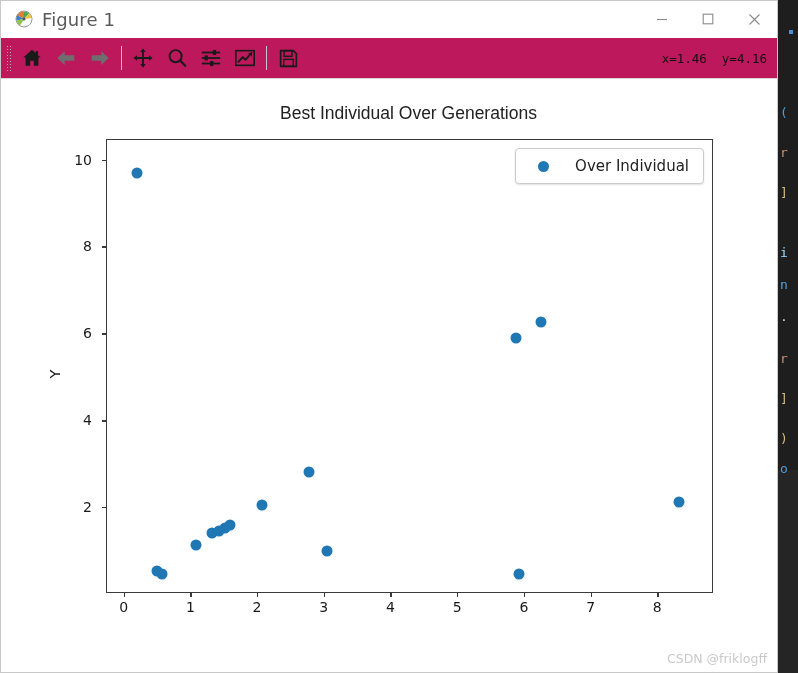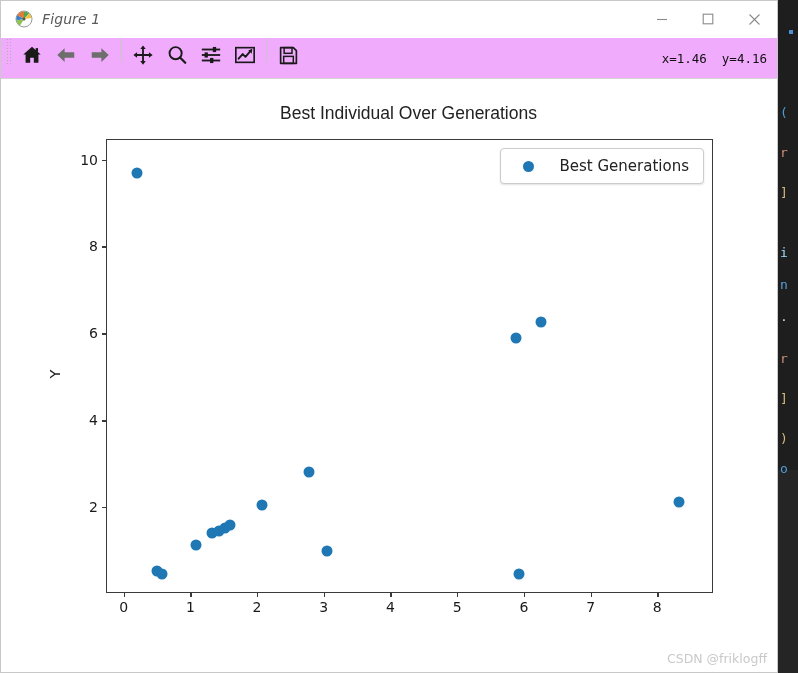--- a/index.html
+++ b/index.html
@@ -80,25 +80,24 @@
   }
   #window-icon {
     width: 18px;
     height: 18px;
     margin-left: 14px;
     margin-right: 9px;
     position: relative;
     flex: none;
   }
   #window-title {
-    font-size: 14px;
+    font-size: 18px;
     color: #5a5a5a;
     font-family: "DejaVu Sans", sans-serif;
     letter-spacing: 0.1px;
-    font-style: italic;
   }
   #window-controls {
     position: absolute;
     right: 0;
     top: 0;
     height: 36px;
     display: flex;
   }
   .win-btn {
     width: 46px;
@@ -106,23 +105,24 @@
     display: flex;
     align-items: center;
     justify-content: center;
     cursor: default;
   }
 
   
   #nav-toolbar {
     height: 40px;
     min-height: 40px;
-    background: #f0abfc;
+    background: #be185d;
     border-bottom: 1px solid #d4d4d4;
     display: flex;
+    align-items: center;
     position: relative;
   }
   #toolbar-grip {
     width: 5px;
     height: 26px;
     margin-left: 5px;
     margin-right: 4px;
     background-image: radial-gradient(#b0b0b0 1px, transparent 1px);
     background-size: 3px 3px;
     flex: none;
@@ -189,21 +189,21 @@
   .tick-y, .tick-x {
     position: absolute;
     background: #3a3a3a;
   }
   .tick-y { left: -5px; width: 5px; height: 1.3px; }
   .tick-x { bottom: -5px; height: 5px; width: 1.3px; }
 
   .ylabel-txt {
     position: absolute;
     right: 100%;
-    margin-right: 9px;
+    margin-right: 15px;
     transform: translateY(-50%);
     font-size: 14px;
     color: #1a1a1a;
     white-space: nowrap;
   }
   .xlabel-txt {
     position: absolute;
     top: 100%;
     margin-top: 7px;
     transform: translateX(-50%);
@@ -465,19 +465,19 @@
           <div class="dot" style="left: 202.111px; top: 332.354px; background: rgb(31, 119, 180);"></div>
           <div class="dot" style="left: 220.121px; top: 410.555px; background: rgb(31, 119, 180);"></div>
           <div class="dot" style="left: 408.891px; top: 197.675px; background: rgb(31, 119, 180);"></div>
           <div class="dot" style="left: 411.559px; top: 434.015px; background: rgb(31, 119, 180);"></div>
           <div class="dot" style="left: 433.571px; top: 182.469px; background: rgb(31, 119, 180);"></div>
           <div class="dot" style="left: 571.647px; top: 361.897px; background: rgb(31, 119, 180);"></div>
         </div>
 
       <div id="legend">
         <span id="legend-marker" style="background: rgb(31, 119, 180);"></span>
-        <span id="legend-label">Best Generations</span>
+        <span id="legend-label">Over Individual</span>
       </div>
     </div>
 
     <div id="watermark">CSDN @friklogff</div>
   </div>
 </div>
 
 </body></html>

